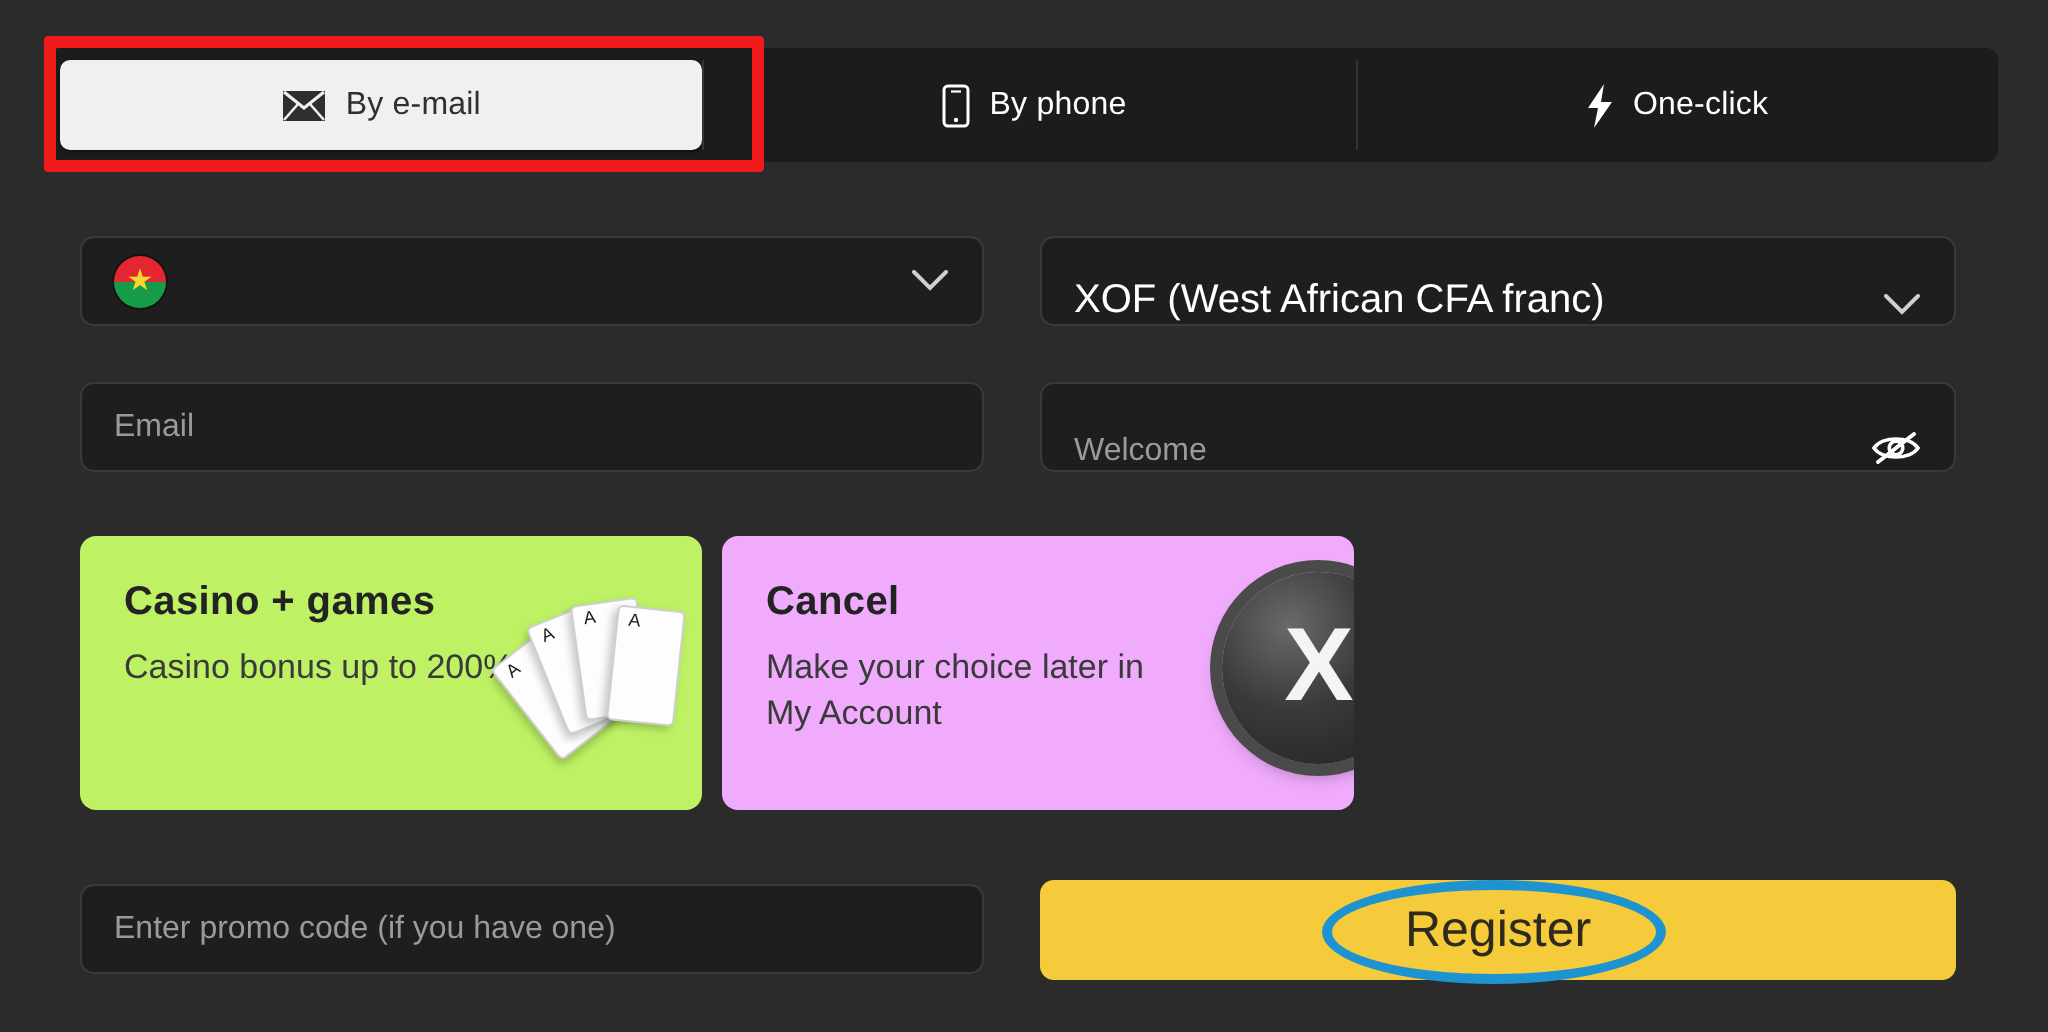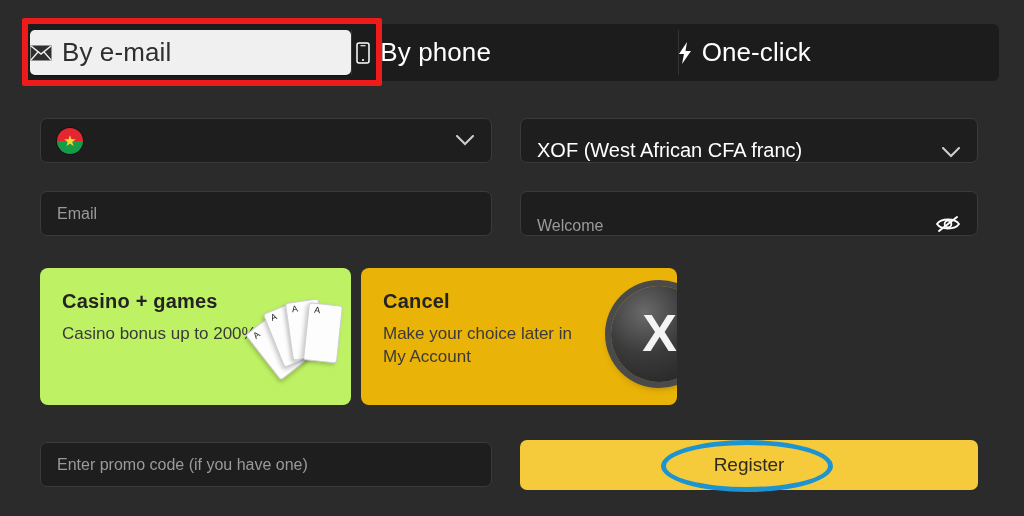--- a/index.html
+++ b/index.html
@@ -15,24 +15,24 @@
   .tabbar {
     position: absolute; left: 25px; top: 24px;
     width: 974px; height: 57px;
     background: #1c1c1c;
     border-radius: 6px;
     display: flex;
     align-items: stretch;
   }
   .tab {
     flex: 1 1 0; position: relative;
-    display: flex; align-items: center; justify-content: flex-start;
+    display: flex; align-items: center; justify-content: center;
     gap: 10px;
     color: #ffffff;
-    font-size: 26px;
+    font-size: 16px;
     letter-spacing: .1px;
     cursor: pointer;
   }
   .tab + .tab::before {
     content: ""; position: absolute; left: 0; top: 6px; bottom: 6px;
     width: 1px; background: #343434;
   }
   .tab.active {
     background: #f0f0f0;
     color: #2f2f2f;
@@ -98,21 +98,21 @@
 
   
   .cards { position: absolute; left: 40px; top: 268px; width: 938px; height: 137px; display: flex; gap: 10px; }
   .bcard {
     position: relative; overflow: hidden;
     border-radius: 8px;
     padding: 22px 20px 0 22px;
   }
   .bcard.sports { width: 311px; background: #1ba94f; }
   .bcard.casino { width: 311px; background: #bef264; }
-  .bcard.cancel { width: 316px; background: #eab308; }
+  .bcard.cancel { width: 316px; background: #f0abfc; }
 
   .bcard h3 { font-size: 20px; font-weight: bold; letter-spacing: .2px; }
   .bcard p  { font-size: 17px; line-height: 1.35; margin-top: 10px; max-width: 215px; }
   .bcard.sports h3, .bcard.sports p { color: #ffffff; }
   .bcard.casino h3, .bcard.cancel h3 { color: #232323; }
   .bcard.casino p,  .bcard.cancel p  { color: #3a3a3a; }
 
   
   .ball {
     position: absolute; right: -22px; top: 24px;
@@ -166,21 +166,21 @@
     letter-spacing: -1px; margin-top: -3px;
   }
 
   
   .promo { top: 442px; }
   .regbtn {
     position: absolute; left: 520px; top: 440px;
     width: 458px; height: 50px;
     background: #f5cb3c;
     border: none; border-radius: 7px;
-    color: #2e2a1c; font-size: 19px;
+    color: #2e2a1c; font-size: 25px;
     font-family: "Liberation Sans", sans-serif;
     cursor: pointer;
     display: flex; align-items: center; justify-content: center;
   }
 
   
   .anno-blue {
     position: absolute; left: 661px; top: 440px;
     width: 172px; height: 52px;
     border: 5px solid #1e93d1;

